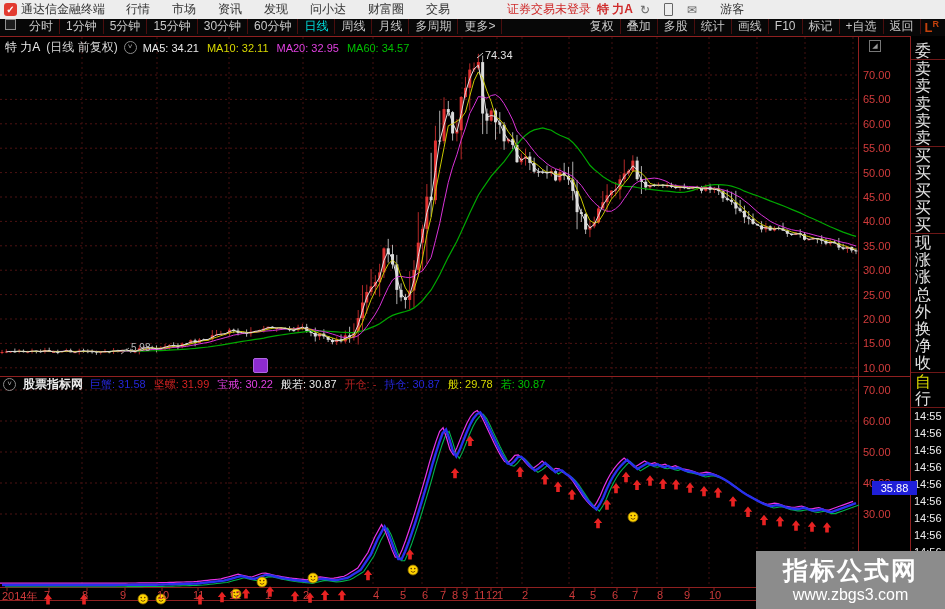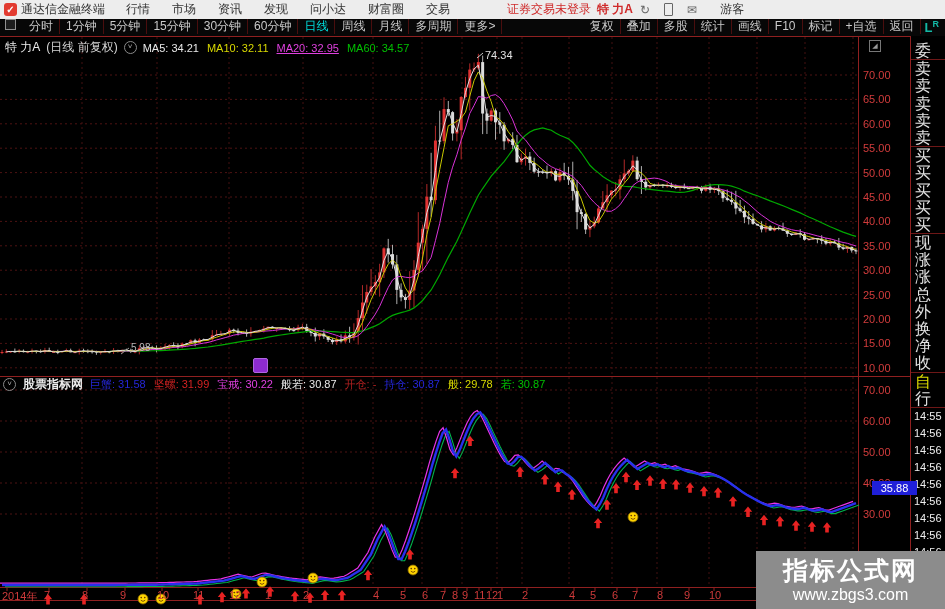--- a/index.html
+++ b/index.html
@@ -19,21 +19,21 @@
   .tico{color:#666;margin:0 7px;font-size:12px;line-height:12px;}
   .phoneIco{width:7px;height:11px;border:1px solid #666;border-radius:1px;margin:0 7px;}
   .guest{margin:0 10px 0 16px;color:#333;}
   
   .toolbar2{position:absolute;top:19px;left:0;width:945px;height:17px;background:#070707;display:flex;
             align-items:flex-start;font-size:12px;color:#c9c9c9;white-space:nowrap;}
   .tbIcon{width:9px;height:9px;border:1px solid #909090;background:#1c1c1c;margin:0 7px 0 5px;flex:none;}
   .tbtn{padding:0 6px;border-right:1px solid #4a0e0e;line-height:15px;}
   .tbtn.active{color:#00dede;}
   .rgrp{margin-left:auto;display:flex;}
-  .lr{color:#14b8a6;font-weight:bold;font-size:13px;margin:0 6px 0 4px;}
+  .lr{color:#c2410c;font-weight:bold;font-size:13px;margin:0 6px 0 4px;}
   .lr sup{font-size:9px;}
   
   .chartArea{position:absolute;top:36px;left:0;width:945px;height:573px;background:#000;}
   #cv{position:absolute;left:0;top:0;}
   .mtitle{position:absolute;left:5px;top:3px;display:flex;align-items:center;gap:6px;font-size:12px;z-index:5;}
   .mstock{color:#ececec;}
   .msub{color:#d6d6d6;}
   .collapseIco{width:11px;height:11px;border-radius:50%;border:1px solid #8a8a8a;color:#aaa;font-size:8px;
                line-height:10px;text-align:center;flex:none;}
   .mav{font-size:11px;}
@@ -688,21 +688,21 @@
         </g>
       </svg>
 
     <div class="mtitle">
       <span class="mstock">特 力A</span>
       <span class="msub">(日线 前复权)</span>
       <span class="collapseIco">˅</span>
       <span id="maList" style="display:flex;gap:8px">
           <span class="mav" style="color: rgb(232, 232, 232);">MA5: 34.21</span>
           <span class="mav" style="color: rgb(216, 216, 0);">MA10: 32.11</span>
-          <span class="mav" style="color: rgb(224, 64, 224); text-decoration: underline;">MA20: 32.95</span>
+          <span class="mav" style="color: rgb(224, 64, 224);">MA20: 32.95</span>
           <span class="mav" style="color: rgb(0, 192, 0);">MA60: 34.57</span>
         </span>
     </div>
 
     <div class="expandIco">◢</div>
     <div class="hiLabel">74.34</div>
     <div class="loLabel">5.98</div>
     <div class="badge"></div>
 
     <div class="indHeader">

